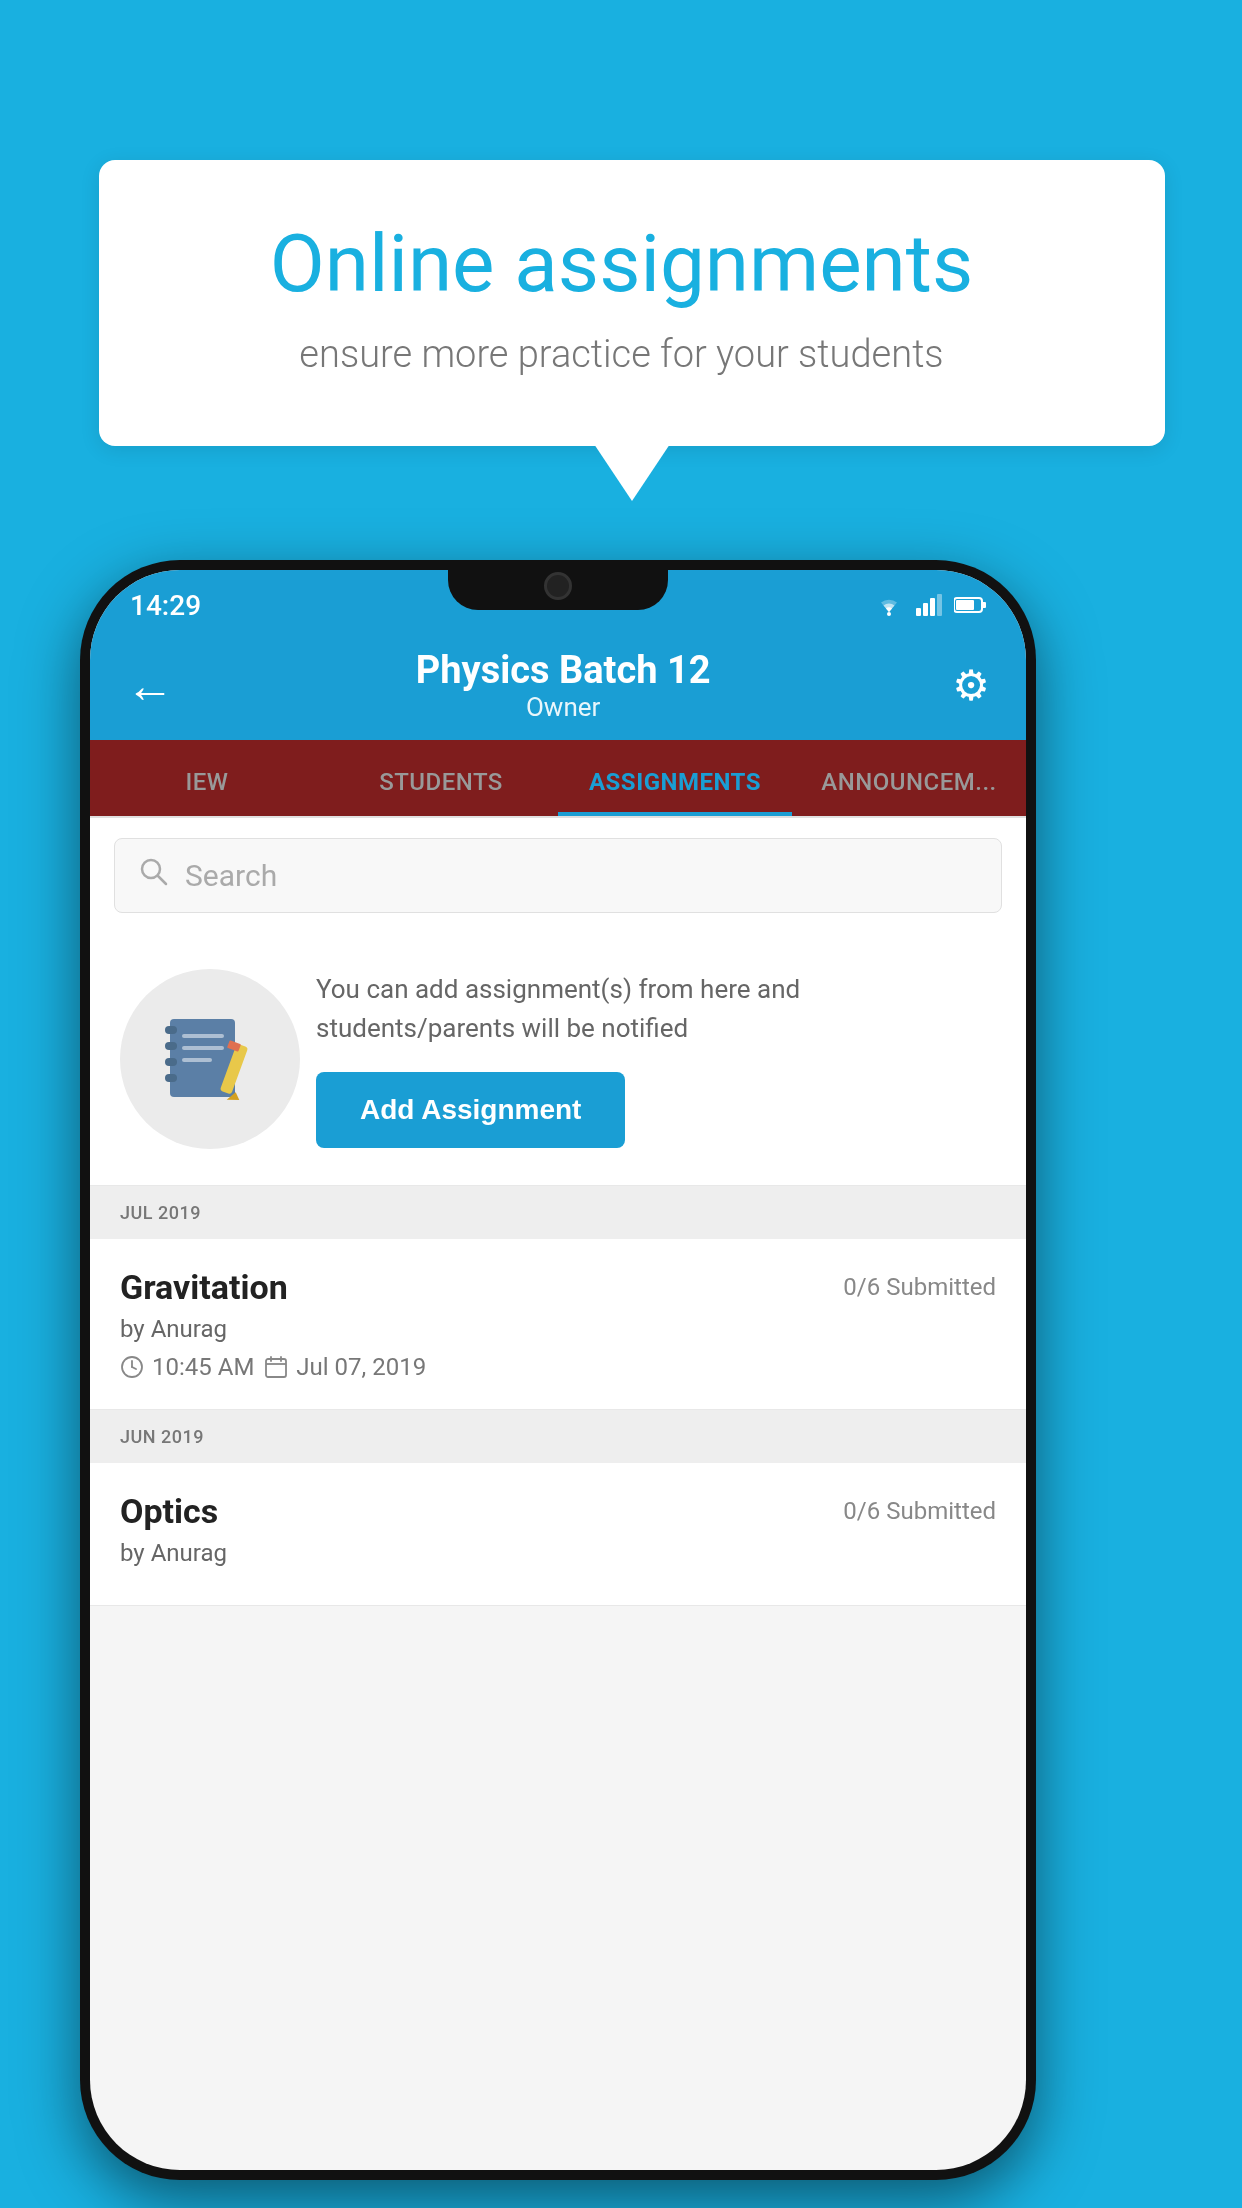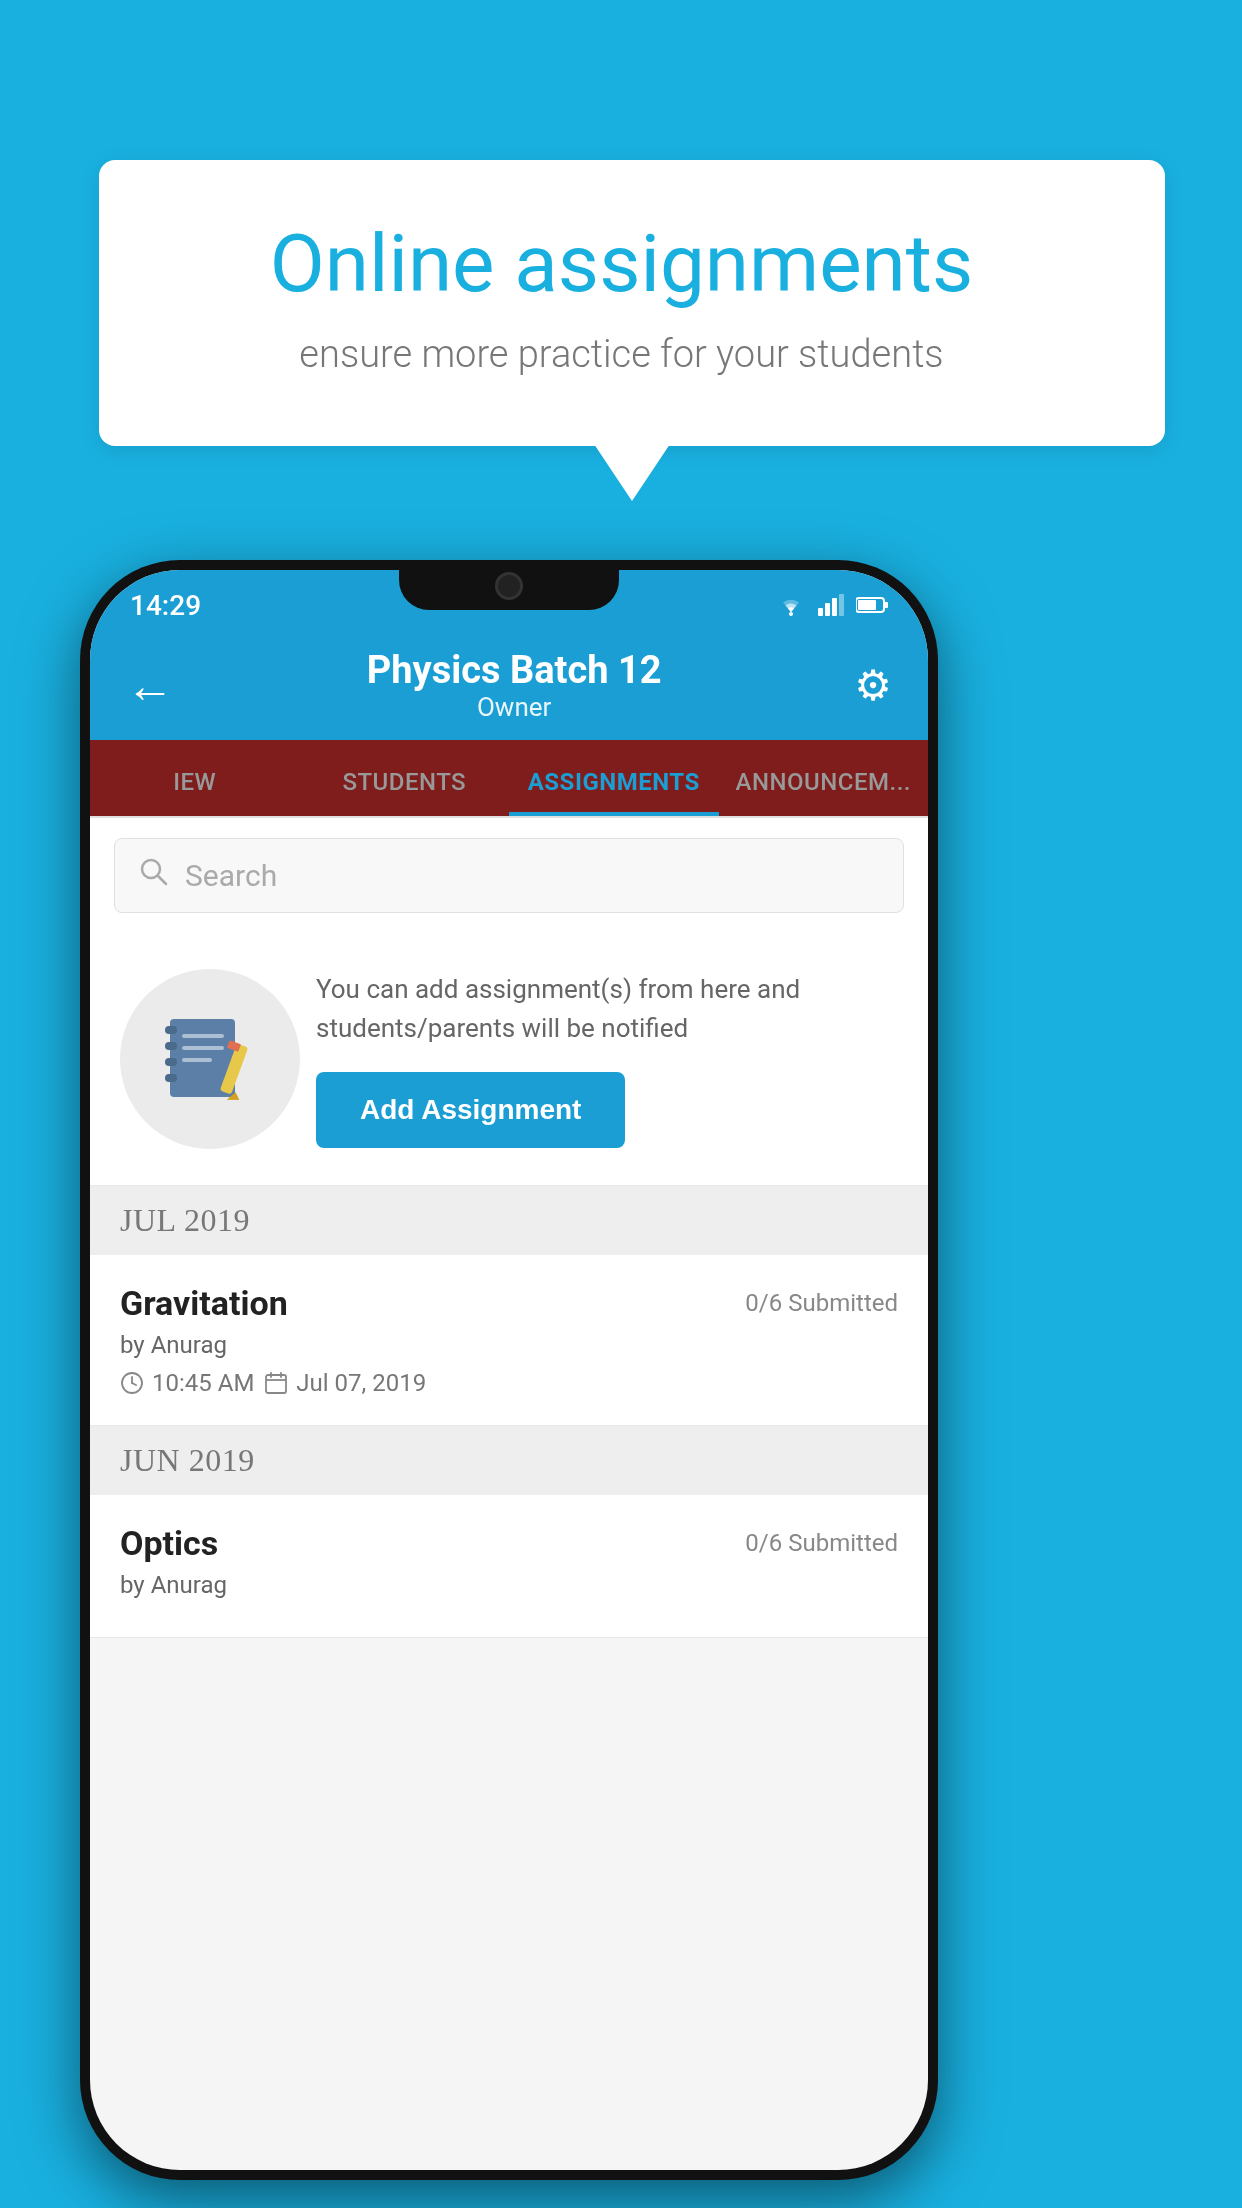--- a/index.html
+++ b/index.html
@@ -57,21 +57,21 @@
       color: #777;
       text-align: center;
       font-weight: 300;
     }
 
     
     .phone-frame {
       position: absolute;
       top: 560px;
       left: 80px;
-      width: 858px;
+      width: 956px;
       height: 1620px;
       background: #111;
       border-radius: 100px;
       box-shadow: 0 20px 60px rgba(0,0,0,0.5);
       overflow: hidden;
     }
 
     
     .phone-notch {
       position: absolute;
@@ -273,25 +273,24 @@
       padding: 22px 44px;
       font-size: 28px;
       font-weight: 600;
       cursor: pointer;
     }
 
     
     .section-header {
       background: #eeeeee;
       padding: 16px 30px;
-      font-size: 32px;
+      font-size: 18px;
       color: #777;
       font-weight: 500;
       letter-spacing: 0.5px;
-      font-family: Liberation Serif, serif;
     }
 
     
     .assignment-item {
       background: white;
       padding: 28px 30px;
       border-bottom: 1px solid #e8e8e8;
     }
 
     .assignment-top-row {

